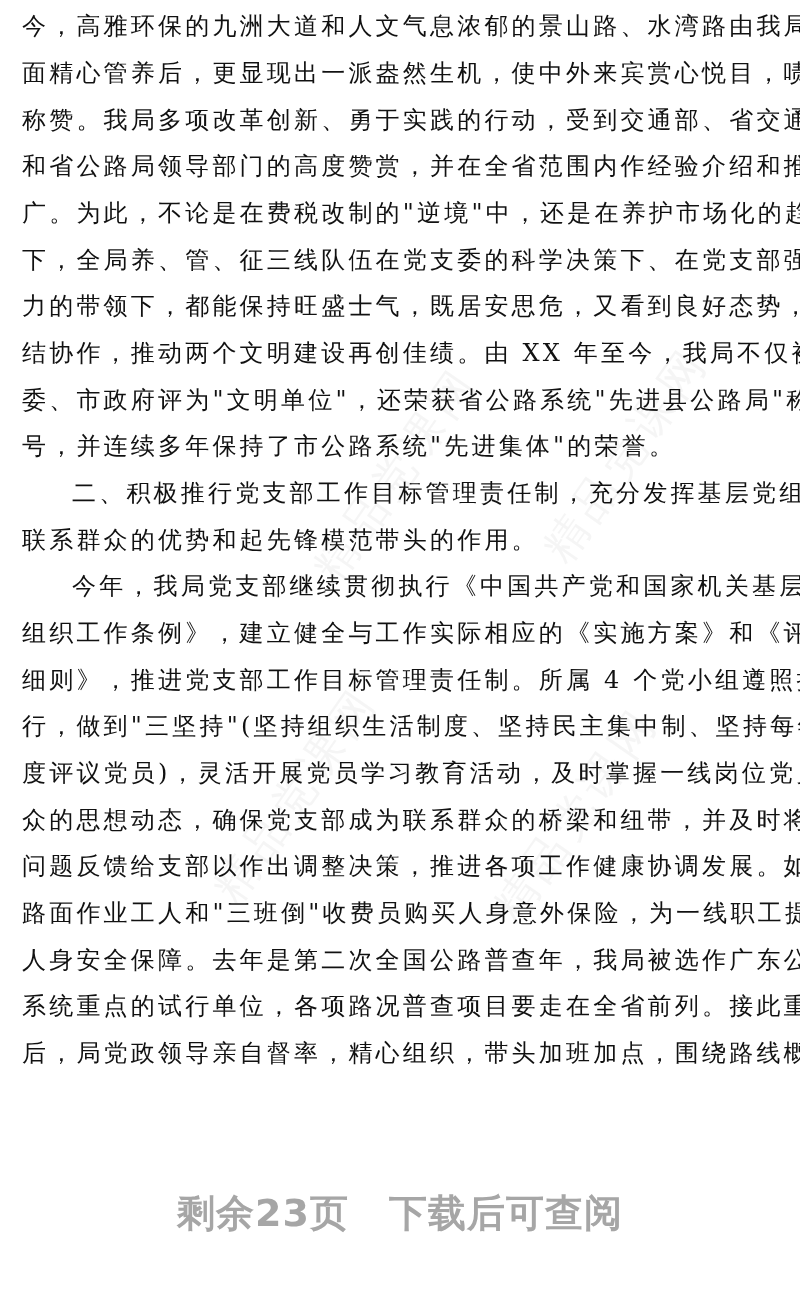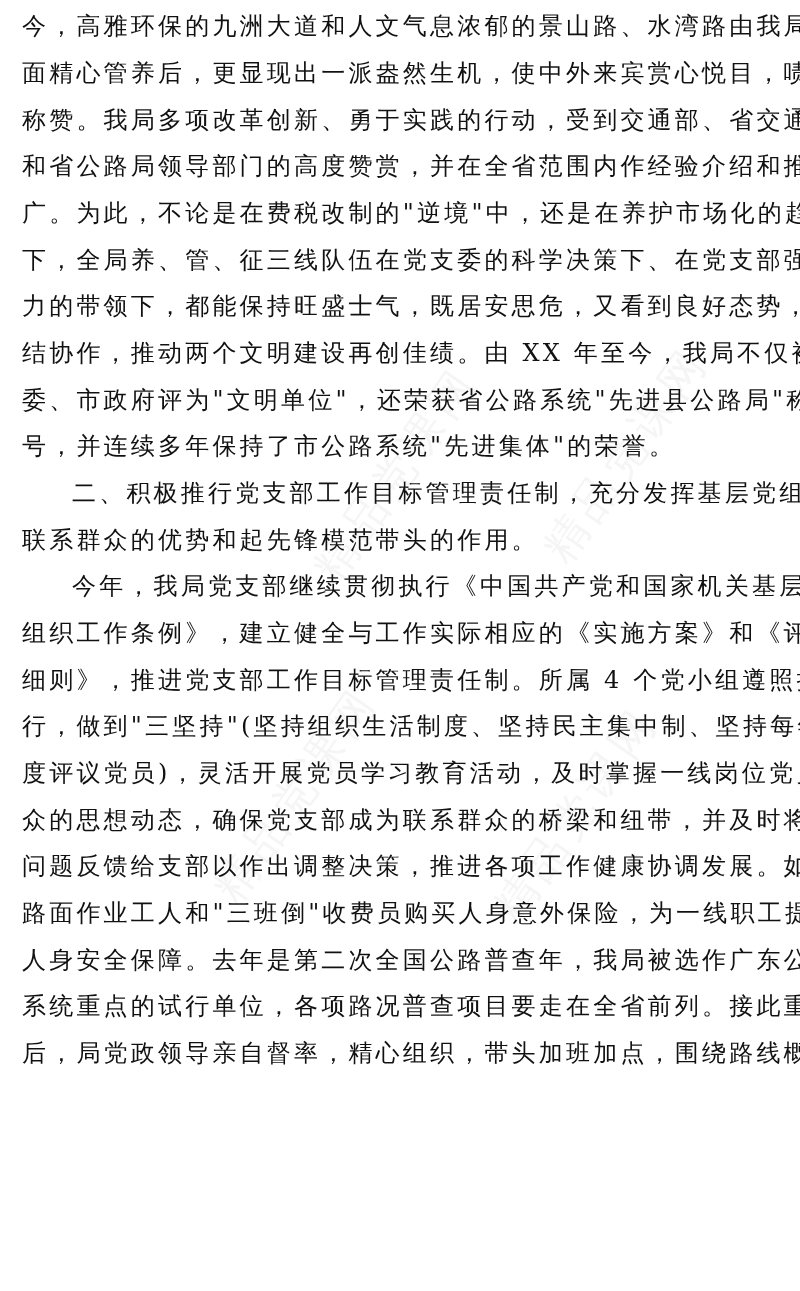--- a/index.html
+++ b/index.html
@@ -98,14 +98,17 @@
     <div class="line" style="top:706px;">行，做到"三坚持"(坚持组织生活制度、坚持民主集中制、坚持每年一</div>
     <div class="line" style="top:753px;">度评议党员)，灵活开展党员学习教育活动，及时掌握一线岗位党员群</div>
     <div class="line" style="top:800px;">众的思想动态，确保党支部成为联系群众的桥梁和纽带，并及时将新</div>
     <div class="line" style="top:846px;">问题反馈给支部以作出调整决策，推进各项工作健康协调发展。如为</div>
     <div class="line" style="top:893px;">路面作业工人和"三班倒"收费员购买人身意外保险，为一线职工提供</div>
     <div class="line" style="top:940px;">人身安全保障。去年是第二次全国公路普查年，我局被选作广东公路</div>
     <div class="line" style="top:986px;">系统重点的试行单位，各项路况普查项目要走在全省前列。接此重任</div>
     <div class="line" style="top:1033px;">后，局党政领导亲自督率，精心组织，带头加班加点，围绕路线概</div>
   </div>
 
+  <div class="more-banner">
+    <span>剩余23页</span><span class="gap"></span><span>下载后可查阅</span>
+  </div>
 
 </div>
 
 </body></html>

